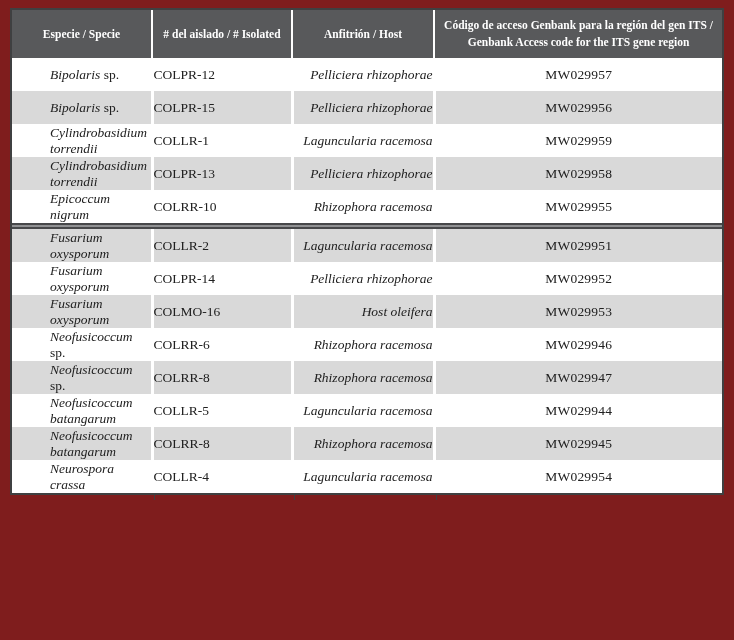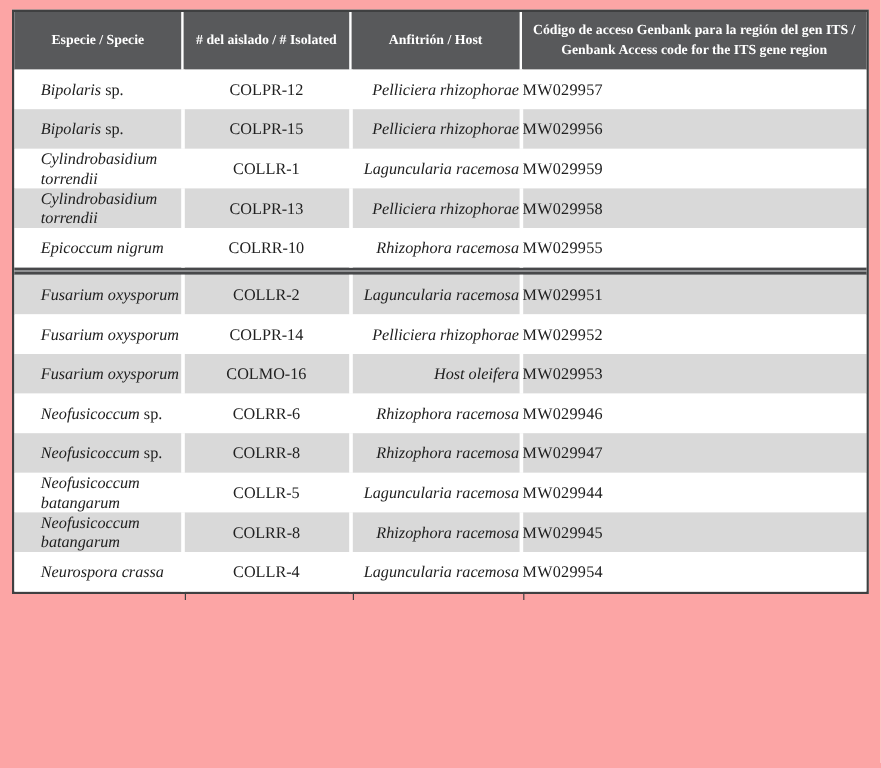--- a/index.html
+++ b/index.html
@@ -8,21 +8,21 @@
     --border:#3f4041;
     --text:#202020;
     --header-text:#ffffff;
   }
   html,body{margin:0;padding:0;background:#fff;}
   body{
     width:734px;height:640px;
     font-family:"Liberation Serif","DejaVu Serif",serif;
     -webkit-font-smoothing:antialiased;
   }
-  .page{position:relative;width:734px;height:640px;background:#fca5a5;overflow:hidden;}
+  .page{position:relative;width:734px;height:640px;background:#7f1d1d;overflow:hidden;}
   .table-wrap{
     position:absolute;left:10px;top:8px;width:714px;
     border:2px solid var(--border);
     box-sizing:border-box;
     background:#fff;
   }
   table{width:100%;border-collapse:collapse;table-layout:fixed;}
   col.c1{width:140px;} col.c2{width:140px;} col.c3{width:142px;} col.c4{width:288px;}
 
   thead th{
@@ -42,24 +42,24 @@
     height:33px;
     font-size:13.5px;
     color:var(--text);
     vertical-align:middle;
     padding:0;
     background:#fff;
   }
   tbody tr.gray td{background:var(--row-alt);}
   tbody td + td{border-left:3px solid #fff;}
 
-  .c-species{text-align:left;padding-left:22px;}
-  .c-isolate{text-align:center;}
+  .c-species{text-align:left;padding-left:38px;}
+  .c-isolate{}
   .c-host{text-align:right;padding-left:8px;font-style:italic;}
-  .c-code{letter-spacing:0.2px;margin-top:13px;}
+  .c-code{text-align:center;letter-spacing:0.2px;margin-top:13px;}
   .sci{font-style:italic;}
   .suffix{font-style:normal;}
 
   tr.separator td{
     height:6px;
     padding:0;
     border-left:none;
     background:linear-gradient(to bottom,
       #47484a 0, #47484a 2px,
       #909193 2px, #909193 4px,

